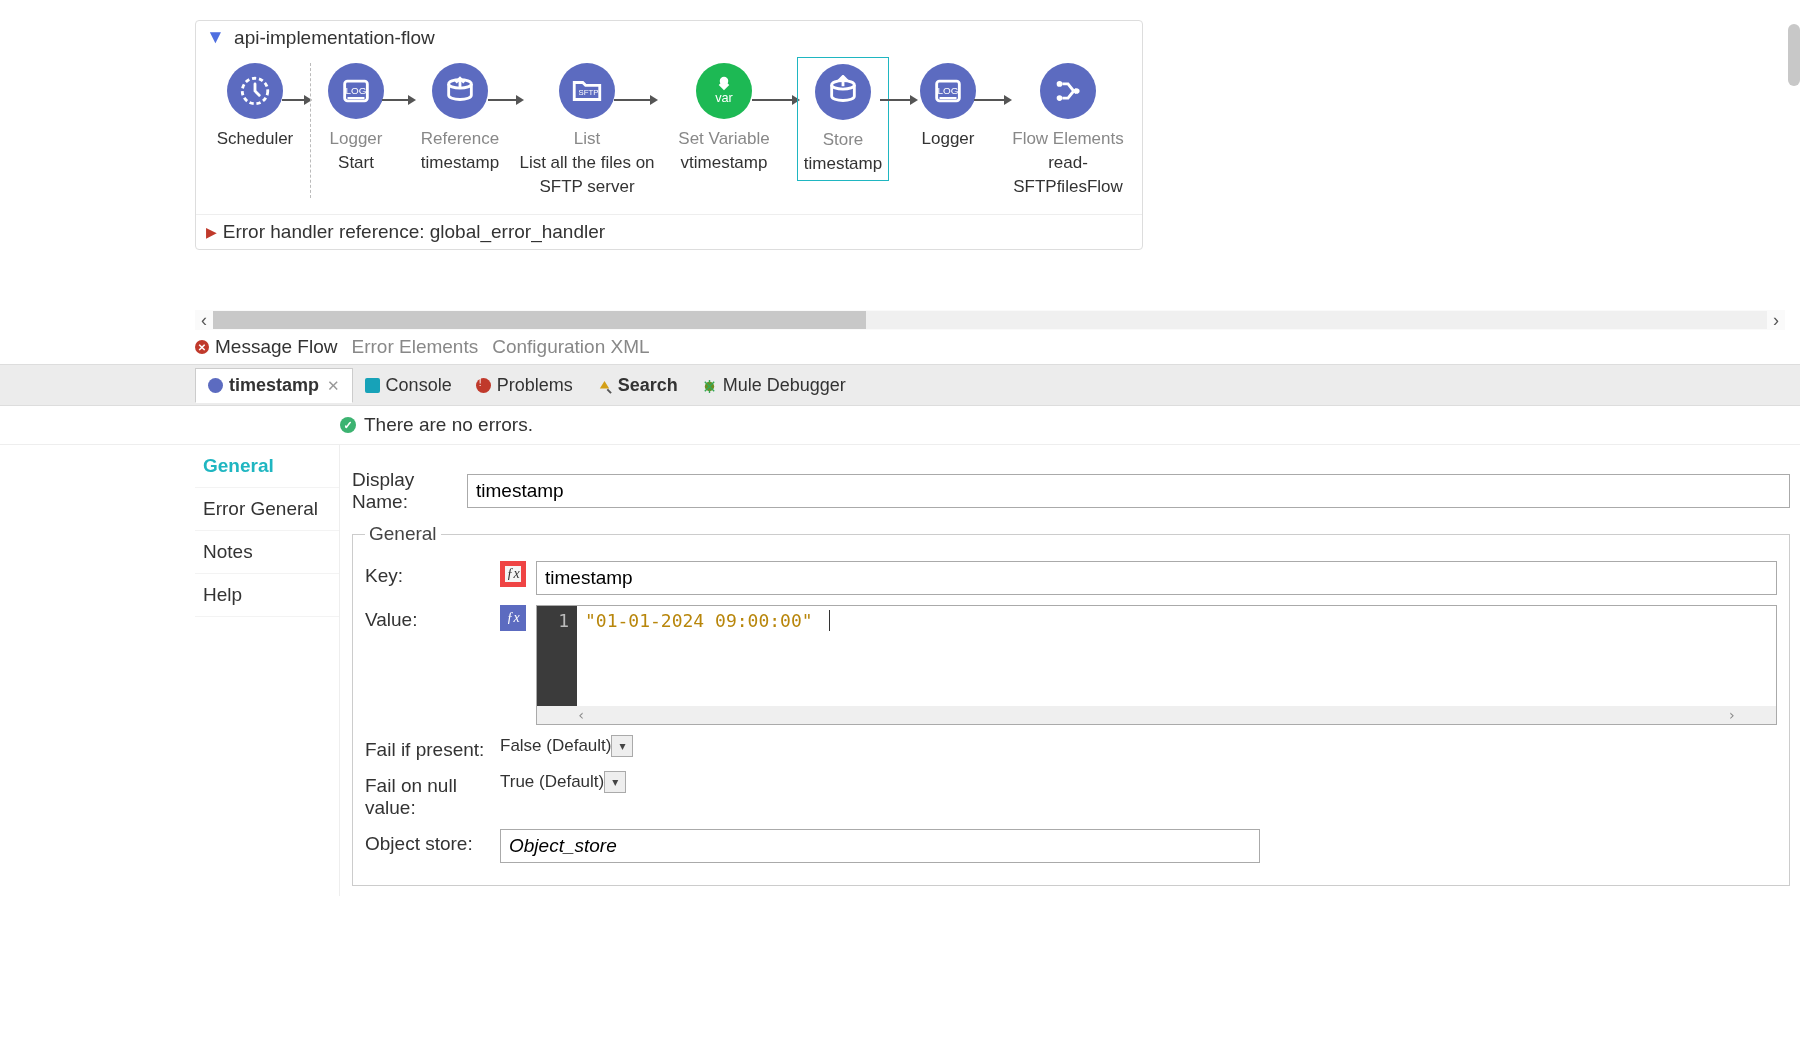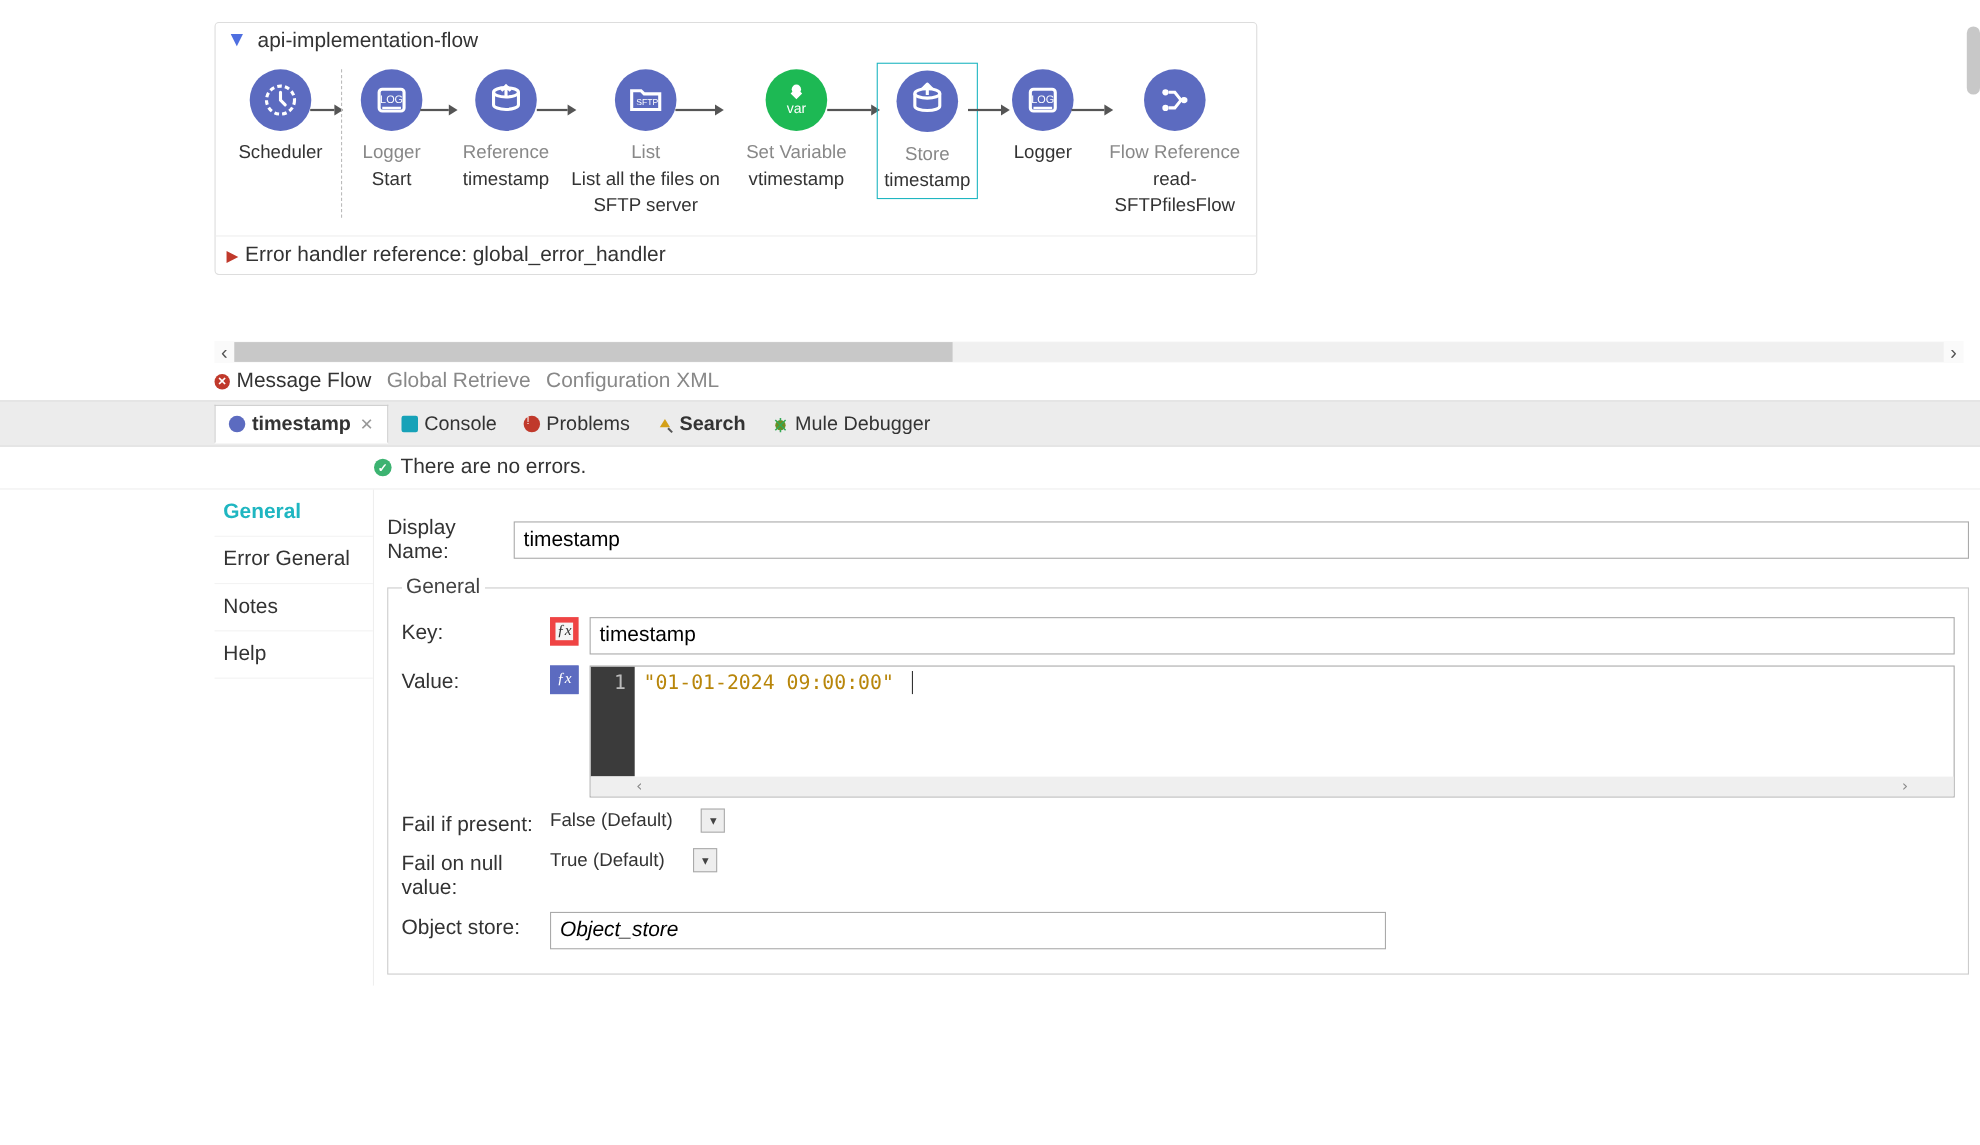--- a/index.html
+++ b/index.html
@@ -334,21 +334,21 @@
     display: flex;
     align-items: center;
     justify-content: space-between;
     padding: 0 40px;
     color: #888;
     font-size: 14px;
   }
   .select-box {
     display: inline-flex;
     align-items: center;
-    gap: 26px;
+    gap: 0;
     padding-right: 4px;
   }
   .select-arrow {
     border: 1px solid #aaa;
     width: 22px; height: 22px;
     display: inline-flex; align-items: center; justify-content: center;
     font-size: 12px;
     color: #444;
     background: #eee;
   }
@@ -504,21 +504,21 @@
           <svg class="node-svg" viewBox="0 0 24 24">
               <circle cx="6" cy="7" r="2" fill="#fff"></circle>
               <circle cx="6" cy="17" r="2" fill="#fff"></circle>
               <circle cx="18" cy="12" r="2" fill="#fff"></circle>
               <path d="M8 7 h4 l4 5 M8 17 h4 l4 -5" stroke="#fff" stroke-width="2" fill="none"></path>
               <path d="M16 12 l4 0" stroke="#fff" stroke-width="2"></path>
               <path d="M20 12 l-3 -2 v4 z" fill="#fff"></path>
             </svg>
         </div>
         <div class="node-label">
-          <div class="muted">Flow Reference</div>
+          <div class="muted">Flow Elements</div>
           <div>read-SFTPfilesFlow</div>
         </div>
       </div>
 
     </div>
     <div class="error-row">
       <span class="tri2">▶</span>
       <span>Error handler reference: global_error_handler</span>
     </div>
   </div>
@@ -530,21 +530,21 @@
     </div>
     <div class="arrow-btn">›</div>
   </div>
 </div>
 
 <div class="editor-tabs">
   <span style="display:inline-flex;align-items:center;gap:4px;">
     <span class="err-dot">✕</span>
     <span class="active">Message Flow</span>
   </span>
-  <span>Global Retrieve</span>
+  <span>Error Elements</span>
   <span>Configuration XML</span>
 </div>
 
 <div class="lower-tabs">
   <div class="tab active">
     <span class="tab-ic dot-blue"></span>
     <b>timestamp</b>
     <span class="close-x">✕</span>
   </div>
   <div class="tab">

